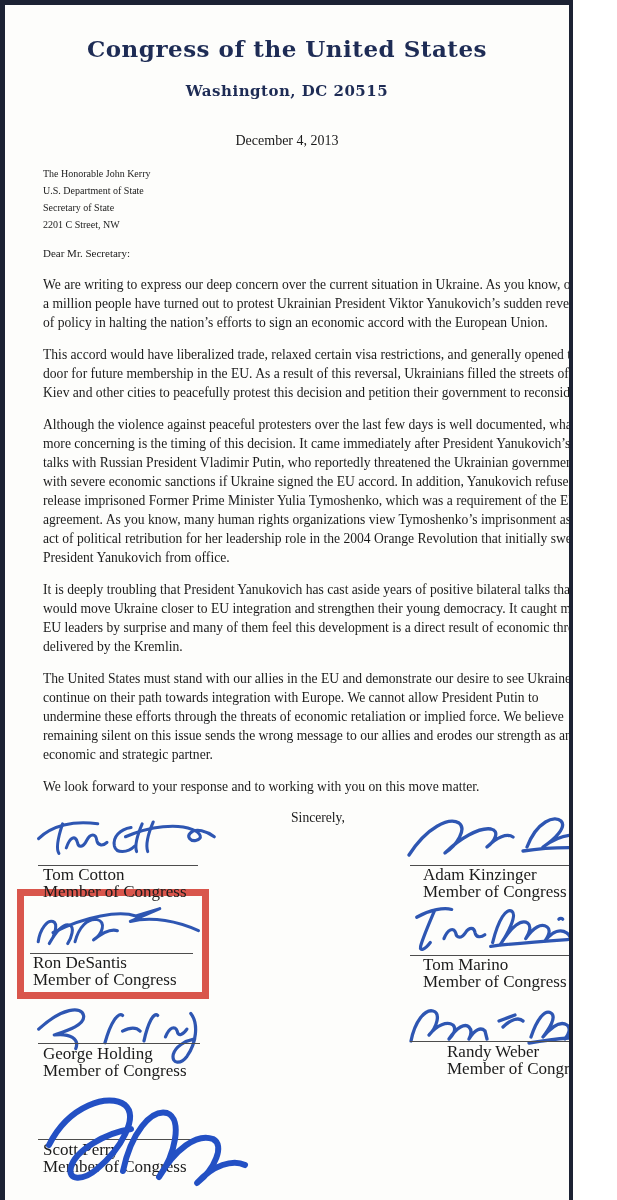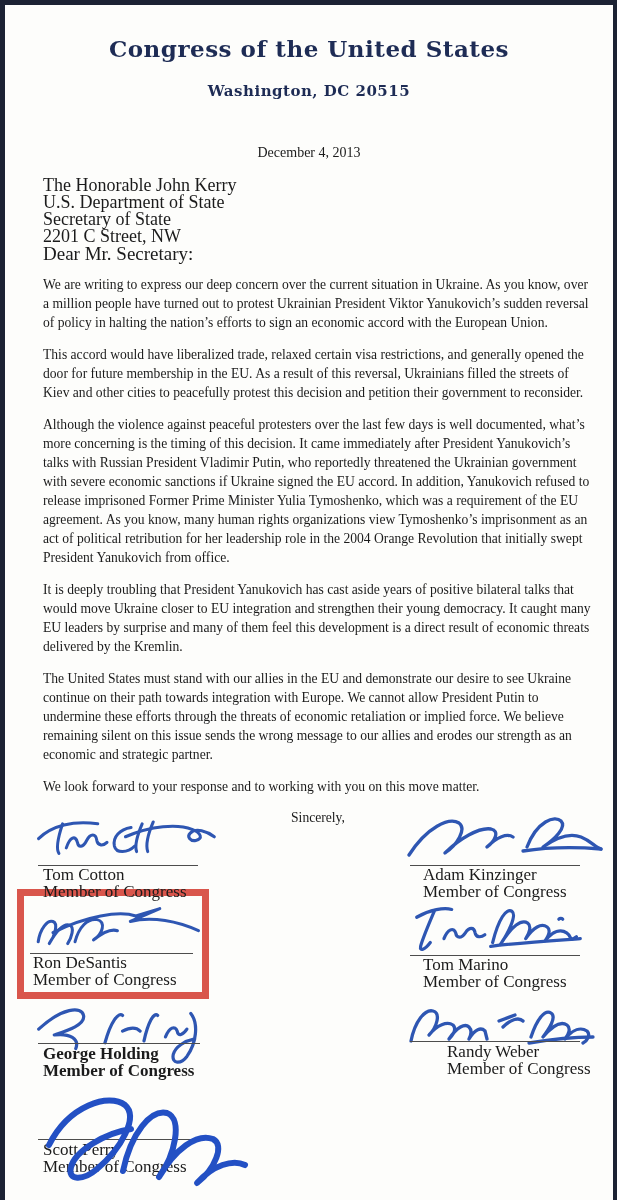--- a/index.html
+++ b/index.html
@@ -1,18 +1,18 @@
 <!DOCTYPE html>
 <html style="--letterhead: #1e2c55; --ink: #2e56b2; --ink_bold: #2350c4; --highlight: #d9564c; --frame: #1c2233;"><head>
 <meta charset="utf-8">
 <style>
   html,body{margin:0;padding:0;background:#ffffff;}
   .page{
     position:relative;
-    width:617px;height:1200px;
+    width:573px;height:1200px;
     box-sizing:border-box;
     background:#fdfdfb;
     border-top:5px solid var(--frame,#1c2233);
     border-left:5px solid var(--frame,#1c2233);
     border-right:4px solid var(--frame,#1c2233);
     overflow:hidden;
     font-family:"Liberation Serif", serif;
     color:#1b1b1b;
   }
   .letterhead{ text-align:center; margin-top:31px; }
@@ -26,24 +26,24 @@
   }
   .lh-sub{
     font-family:"DejaVu Serif", serif;
     font-weight:bold;
     font-size:15px;
     line-height:18px;
     margin-top:20px;
     letter-spacing:0.5px;
     color:var(--letterhead,#1e2c55);
   }
-  .date{ text-align:center; margin-top:44px; font-size:14px; line-height:17px; }
+  .date{ text-align:center; margin-top:32px; font-size:14px; line-height:17px; }
   .textcol{ margin:0 30px 0 38px; width:550px; }
-  .recipient{ margin-top:16px; font-size:18px; line-height:17px; }
-  .salutation{ font-size:19px; line-height:17px; }
+  .recipient{ margin-top:16px; font-size:10px; line-height:17px; }
+  .salutation{ margin-top:12px; font-size:11px; line-height:17px; }
   .bodytext p{ margin:13px 0 0 0; font-size:13.6px; line-height:19px; text-align:left; }
   .closing{ margin-top:14px; text-align:center; font-size:13.6px; line-height:16px; }
   .sig-area{ position:absolute; left:0; top:796px; width:617px; height:404px; }
   .sig-area .abs{ position:absolute; }
   .sig-line{ position:absolute; height:0; border-top:1px solid #4d4d4d; }
   .sig-name{ position:absolute; font-size:17px; line-height:16.6px; }
   .sig-name .nm, .sig-name .tt{ display:block; }
   svg.sig{ overflow:visible; }
   svg.sig path{
     fill:none;
@@ -158,21 +158,21 @@
 
     <span class="abs" style="left:22px;top:198px;">
       <svg class="sig" width="195" height="70" viewBox="0 0 200 70" aria-hidden="true">
         <path d="M12 30 C36 8 56 6 58 16 C60 26 40 32 28 36 C44 34 54 40 50 50"></path>
         <path d="M80 44 C86 22 94 12 98 16 M98 32 C106 28 112 28 116 32 M120 42 C124 24 130 12 134 16"></path>
         <path d="M142 38 C146 28 152 26 154 32 C155 38 160 36 164 30"></path>
         <path d="M168 14 C176 24 174 44 164 58 C158 66 148 66 150 56 C152 48 162 42 172 40"></path>
       </svg>
     </span>
     <div class="sig-line" style="left:33px;top:242px;width:162px;"></div>
-    <div class="sig-name" style="left:38px;top:245px;font-weight:bold;">
+    <div class="sig-name" style="left:38px;top:245px;">
       <span class="nm">George Holding</span>
       <span class="tt">Member of Congress</span>
     </div>
 
     <span class="abs" style="left:398px;top:196px;">
       <svg class="sig" width="195" height="52" viewBox="0 0 195 52" aria-hidden="true">
         <path d="M8 44 C12 24 22 12 30 14 C38 16 34 30 26 38 C34 28 44 24 50 28 C54 32 50 38 46 42 C54 30 62 26 66 30 C69 33 68 38 66 42 C72 32 78 30 82 34 L84 42"></path>
         <path d="M96 24 L112 18 M100 30 C108 22 116 20 120 24"></path>
         <path d="M128 40 C134 22 142 12 148 16 C154 20 146 32 140 40 C150 28 158 24 164 28 C168 31 166 37 162 42 C170 32 178 30 184 34 C188 38 184 44 180 46"></path>
         <path d="M126 46 C150 42 172 40 190 40"></path>

